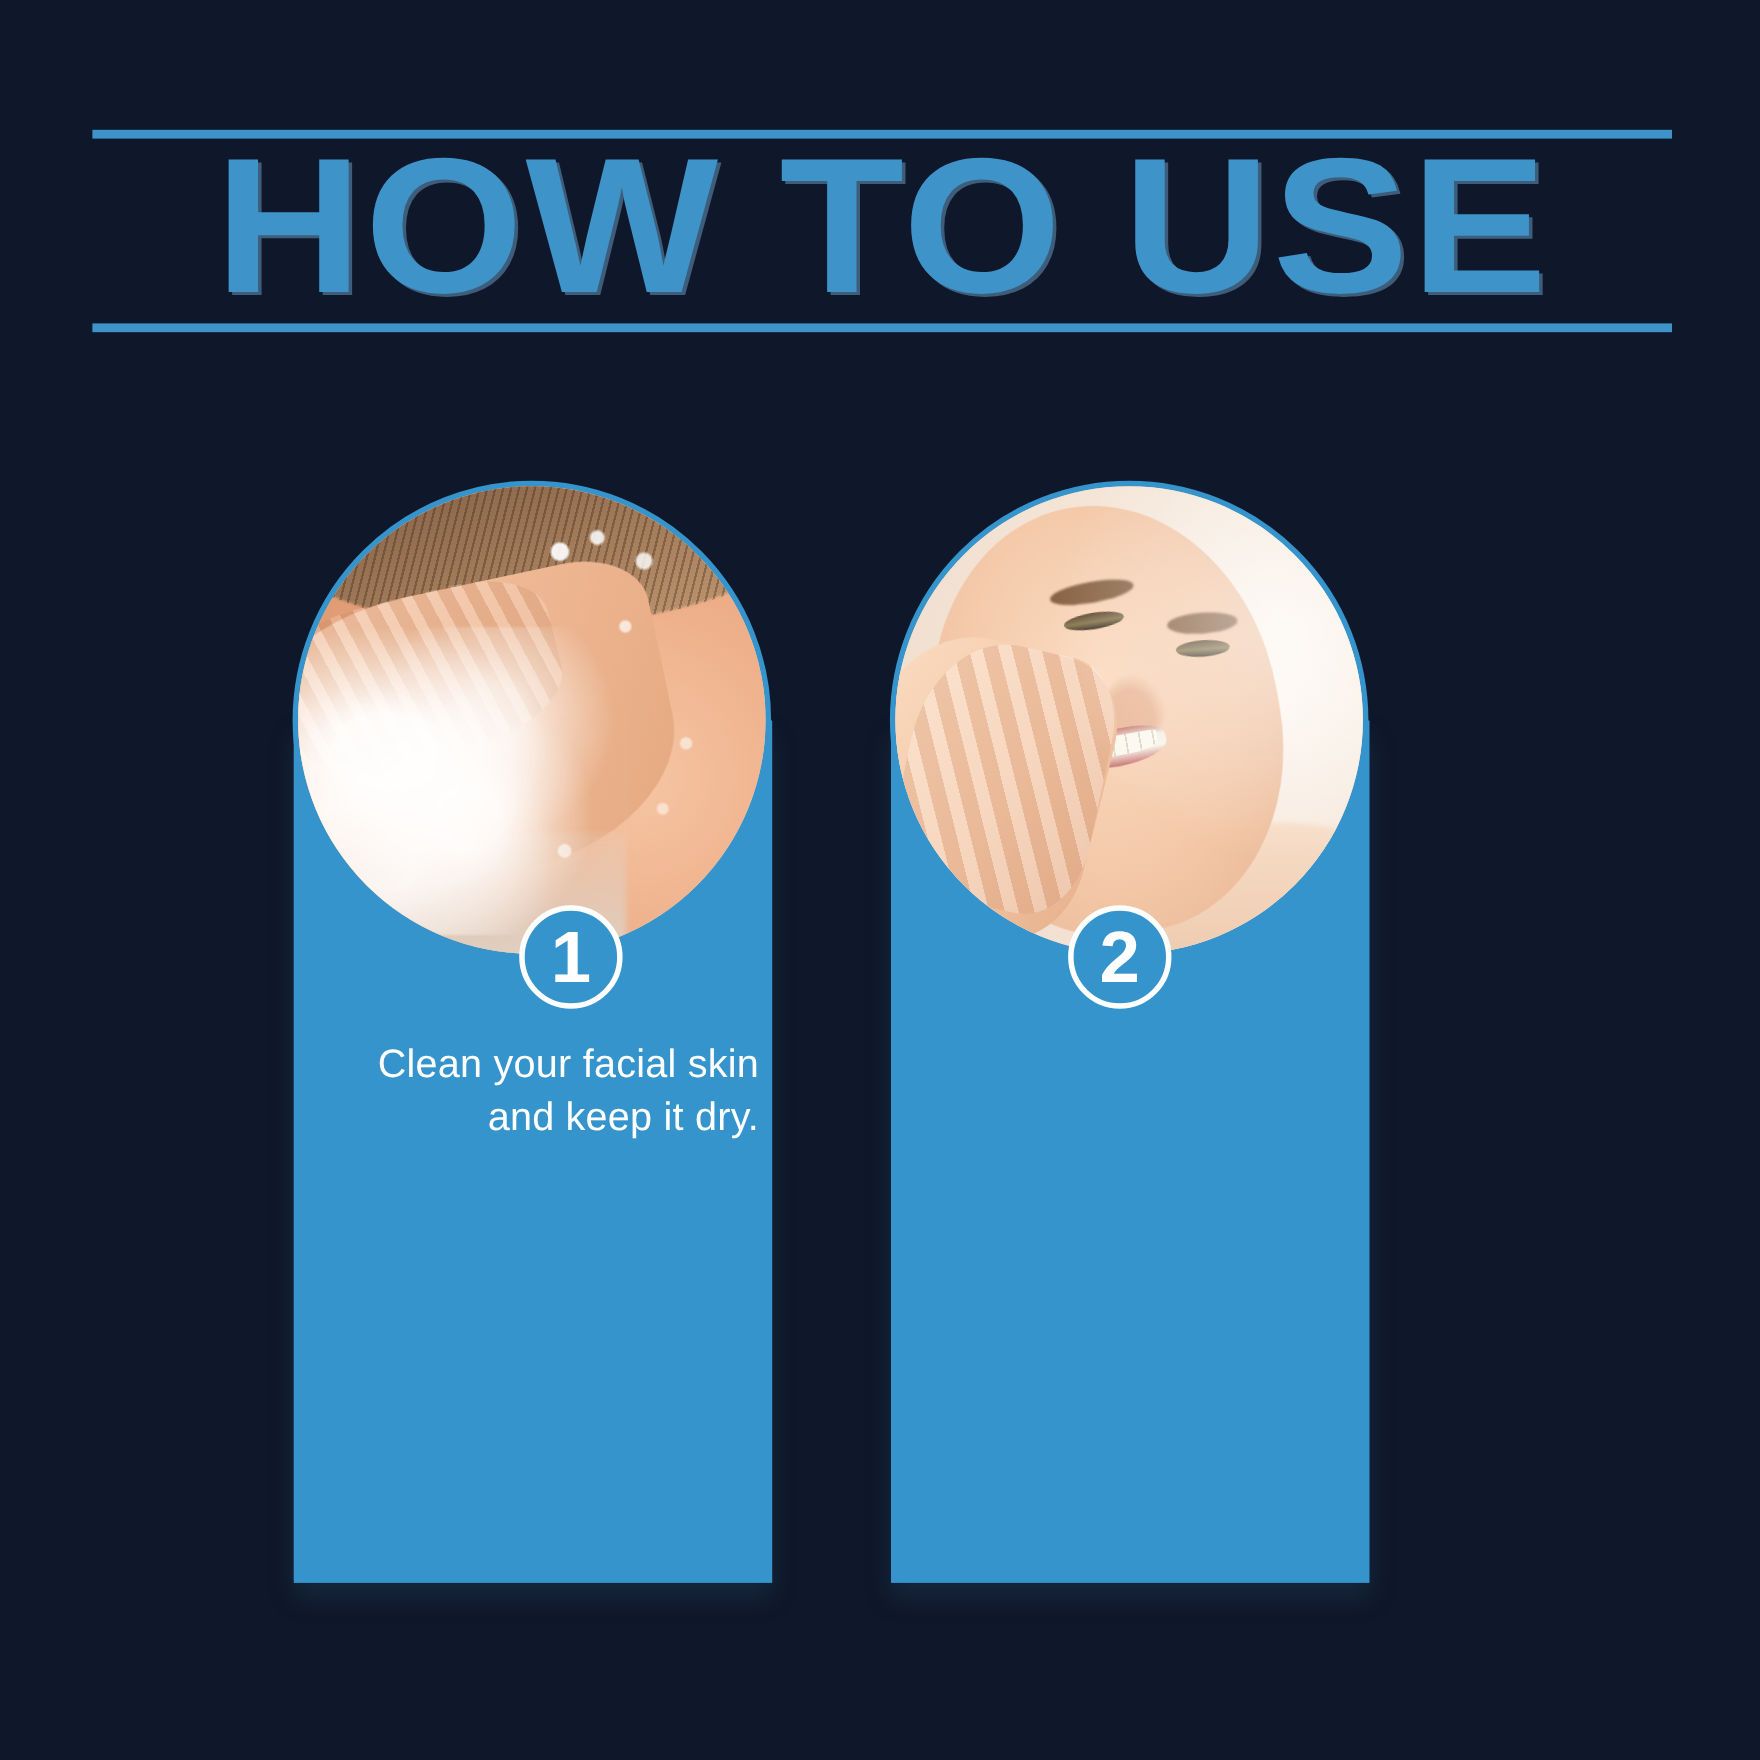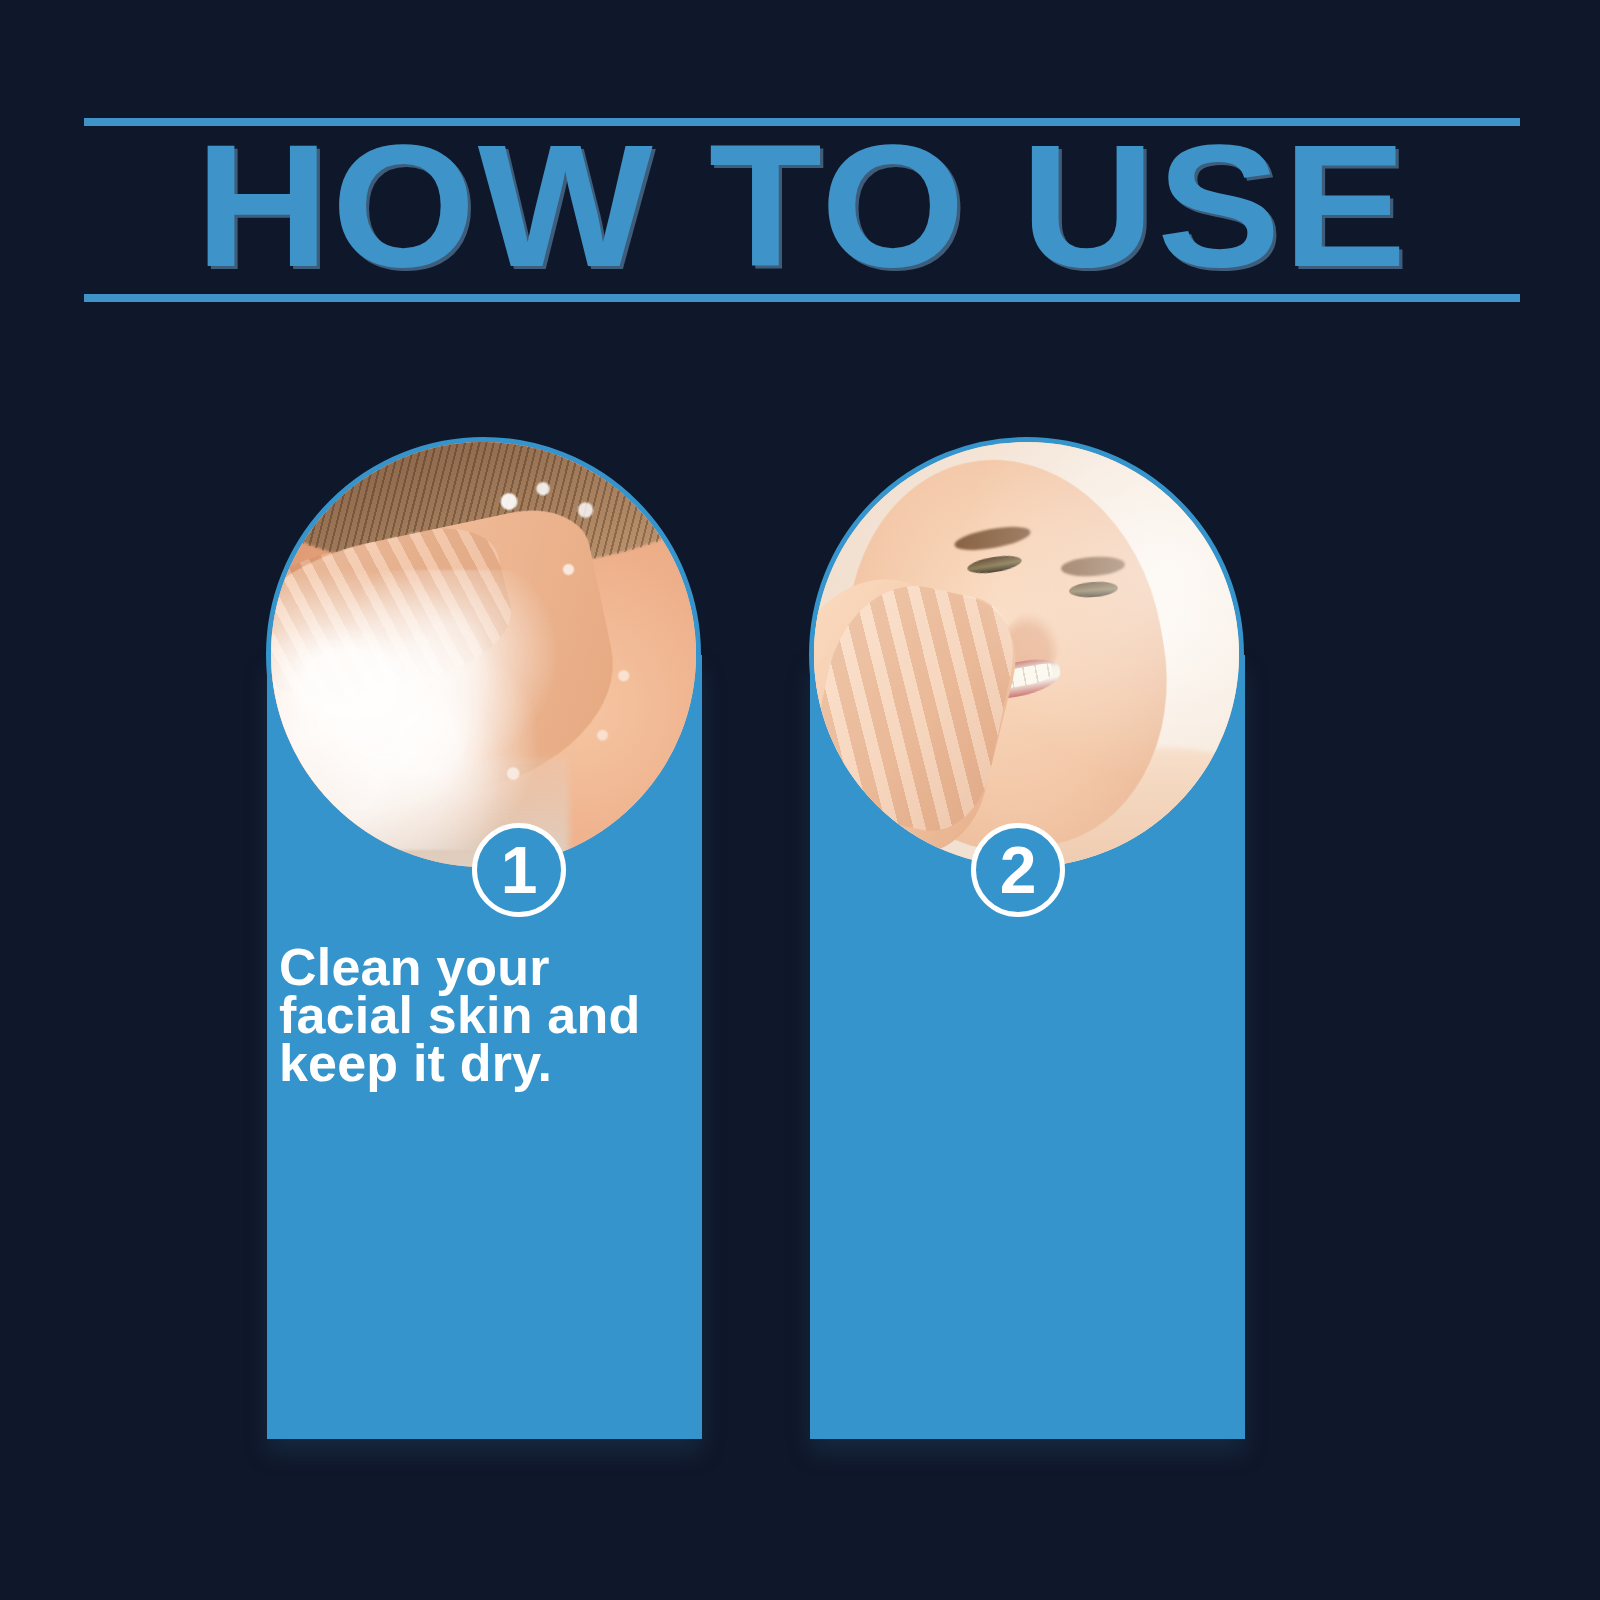--- a/index.html
+++ b/index.html
@@ -309,25 +309,25 @@
   }
   .step-1 .badge { left: 205px; transform: none; }
   .step-2 .badge { left: 161px; transform: none; }
 
   
   .caption {
     position: absolute;
     left: 12px;
     top: 288px;
     width: 411px;
-    text-align: left;
+    text-align: right;
     color: #ffffff;
     font-family: "Liberation Sans", sans-serif;
-    font-weight: 700;
-    font-size: 52px;
+    font-weight: 400;
+    font-size: 36px;
     line-height: 48px;
     letter-spacing: 0.2px;
   }
   .step-2 .caption { top: 285px; }
 </style>
 </head>
 <body>
 
 <div class="page">
 

